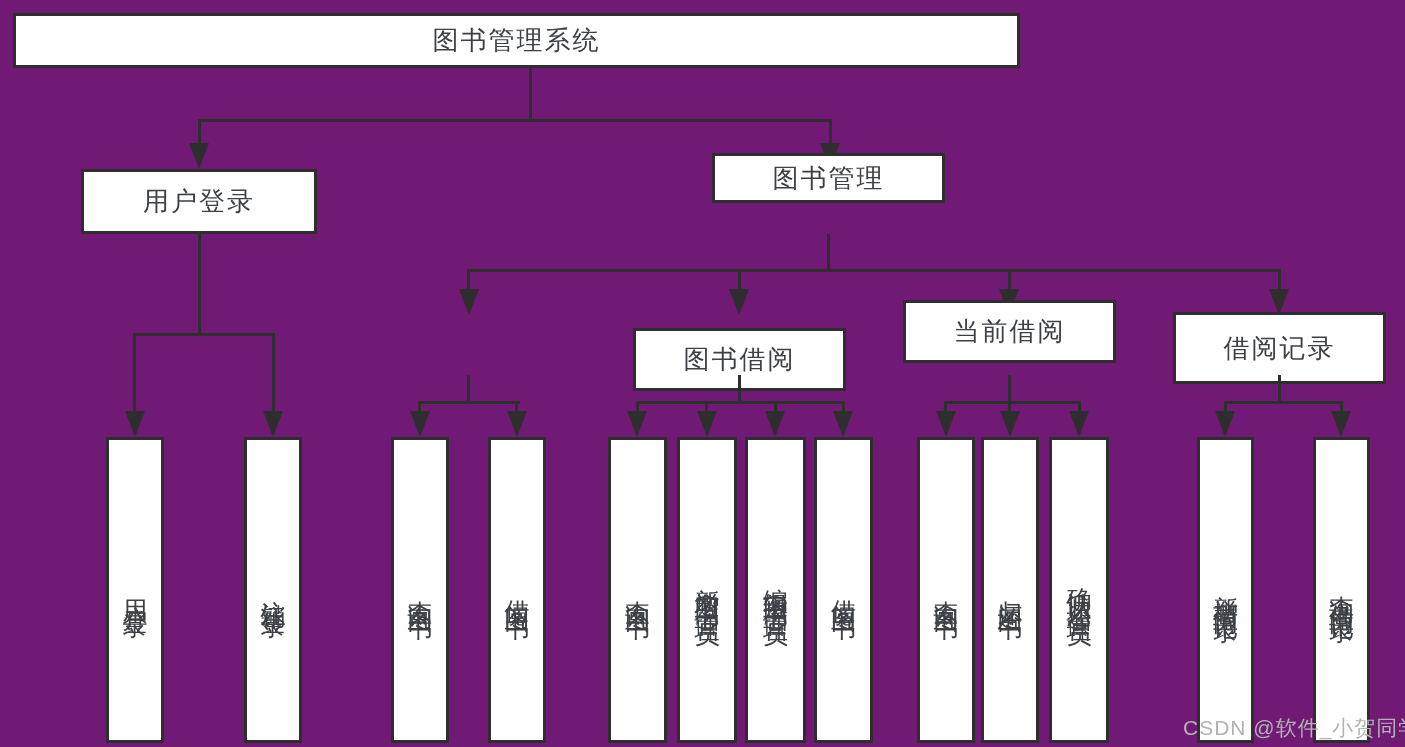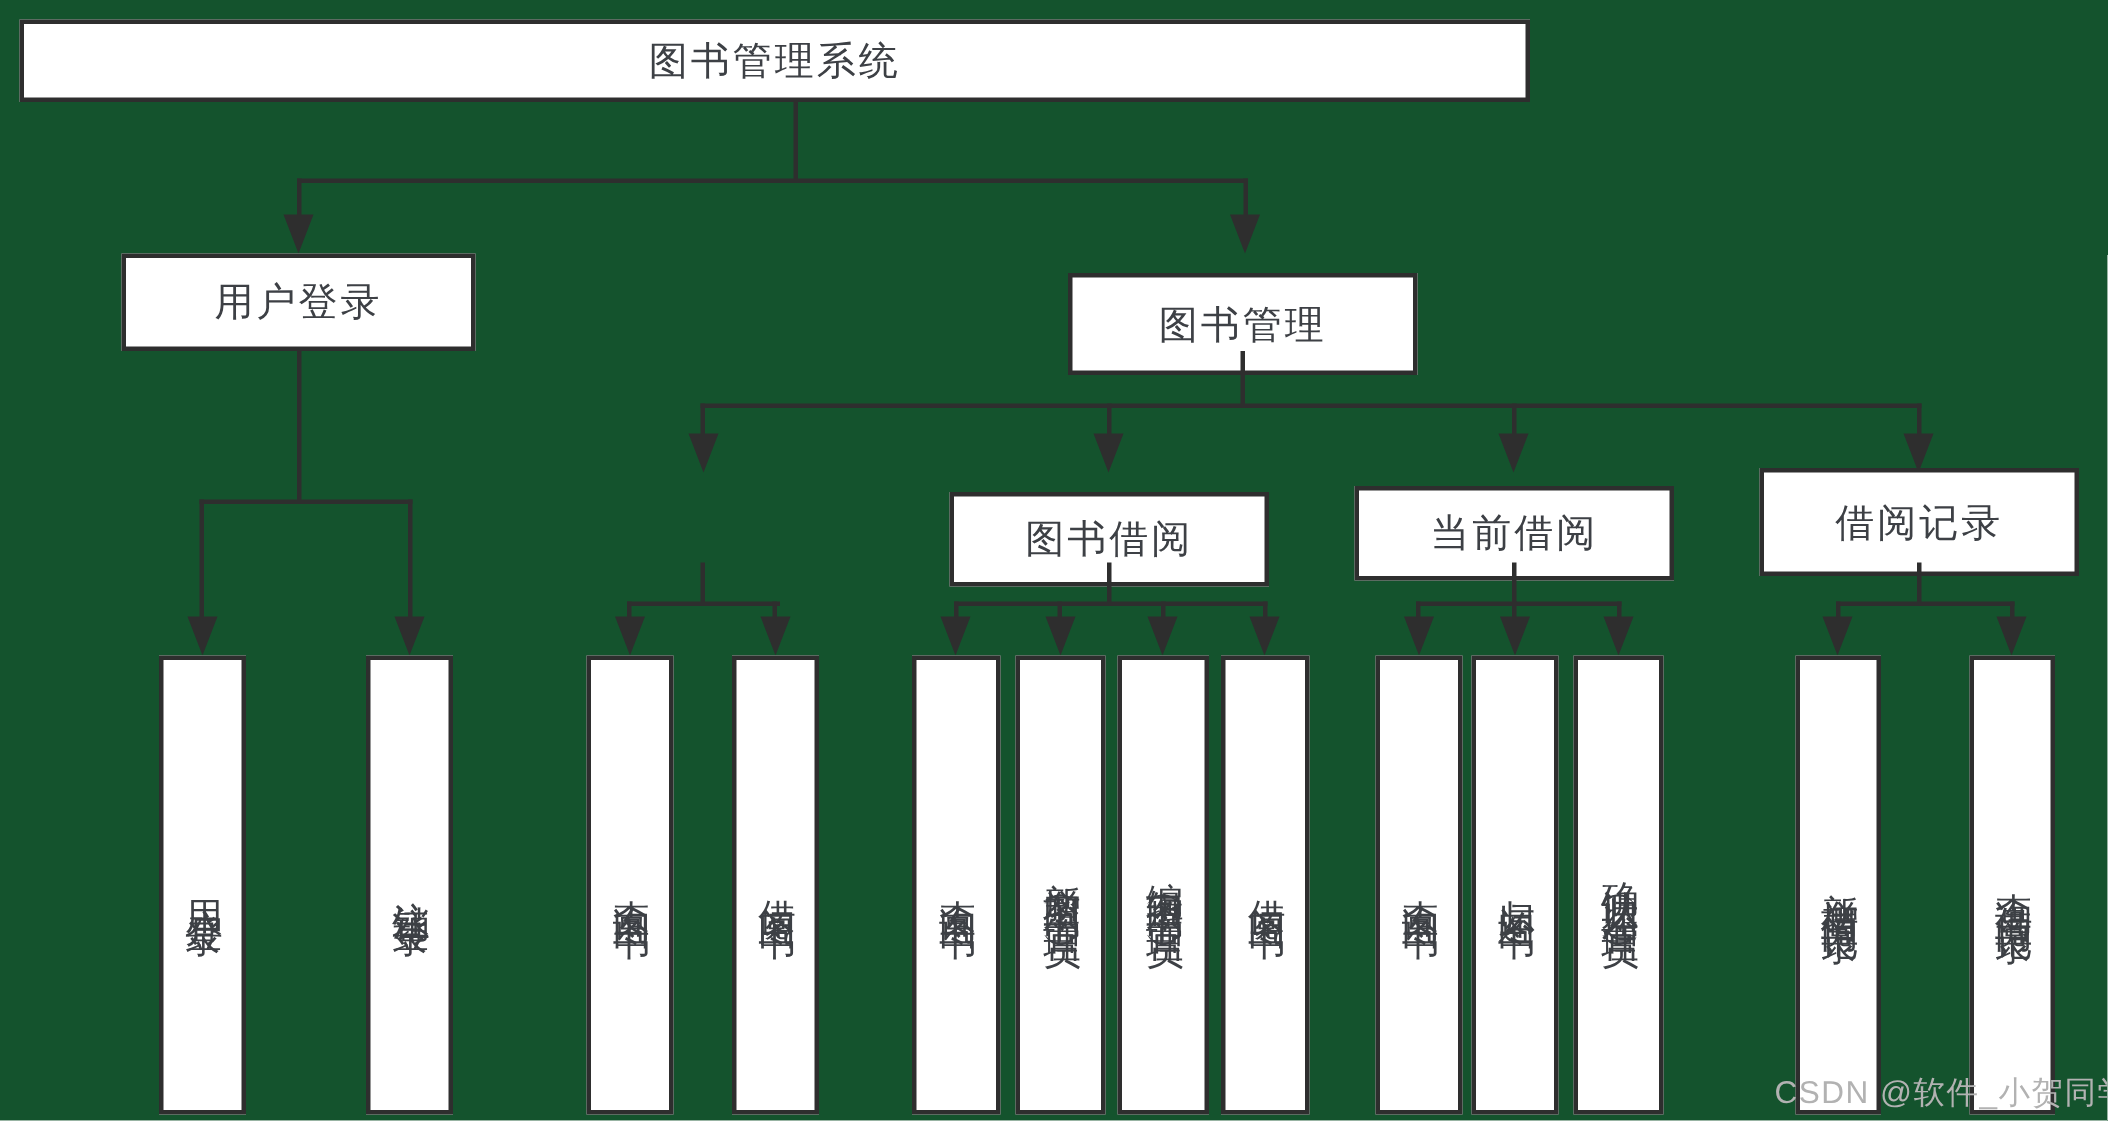--- a/index.html
+++ b/index.html
@@ -1,21 +1,21 @@
 <!DOCTYPE html>
 <html><head>
 <meta charset="utf-8">
 <style>
   html, body { margin: 0; padding: 0; background: #ffffff; }
   body { font-family: "Liberation Sans", sans-serif; }
   #stage {
     position: relative;
     width: 1405px;
     height: 747px;
-    background: #14532d;
+    background: #701a75;
     overflow: hidden;
   }
   .box {
     position: absolute;
     box-sizing: border-box;
     border: 3px solid #2e2e2e;
     background: #ffffff;
     display: flex;
     align-items: center;
     justify-content: center;
@@ -69,21 +69,21 @@
   <div class="ln" style="left:198px; top:119px; width:634px; height:3px;"></div>
 
   <div class="ln" style="left:198px; top:119px; width:3px; height:28px;"></div>
   <div class="ar" style="left:189px; top:143px;"></div>
   <div class="ln" style="left:829px; top:119px; width:3px; height:28px;"></div>
   <div class="ar" style="left:820px; top:143px;"></div>
 
   <div class="box" style="left:81px; top:169px; width:236px; height:65px;">
     <span>用户登录</span>
   </div>
-  <div class="box" style="left:712px; top:182px; width:233px; height:68px;font-family:Liberation Serif, serif;">
+  <div class="box" style="left:712px; top:153px; width:233px; height:50px;font-family:Liberation Serif, serif;">
     <span>图书管理</span>
   </div>
 
   <div class="ln" style="left:198px; top:234px; width:3px; height:101px;"></div>
   <div class="ln" style="left:133px; top:333px; width:142px; height:3px;"></div>
   <div class="ln" style="left:133px; top:333px; width:3px; height:82px;"></div>
   <div class="ar" style="left:125px; top:411px;"></div>
   <div class="ln" style="left:272px; top:333px; width:3px; height:82px;"></div>
   <div class="ar" style="left:263px; top:411px;"></div>
 
@@ -94,21 +94,21 @@
   <div class="ln" style="left:738px; top:269px; width:3px; height:24px;"></div>
   <div class="ar" style="left:729px; top:289px;"></div>
   <div class="ln" style="left:1008px; top:269px; width:3px; height:24px;"></div>
   <div class="ar" style="left:999px; top:289px;"></div>
   <div class="ln" style="left:1278px; top:269px; width:3px; height:24px;"></div>
   <div class="ar" style="left:1269px; top:289px;"></div>
 
   <div class="box" style="left:633px; top:328px; width:213px; height:63px;">
     <span>图书借阅</span>
   </div>
-  <div class="box" style="left:903px; top:324px; width:213px; height:63px;">
+  <div class="box" style="left:903px; top:300px; width:213px; height:63px;">
     <span>当前借阅</span>
   </div>
   <div class="box" style="left:1173px; top:312px; width:213px; height:72px;">
     <span>借阅记录</span>
   </div>
 
   <div class="ln" style="left:467px; top:375px; width:3px; height:29px;"></div>
   <div class="ln" style="left:418px; top:401px; width:102px; height:3px;"></div>
   <div class="ln" style="left:418px; top:401px; width:3px; height:16px;"></div>
   <div class="ar" style="left:410px; top:411px;"></div>

